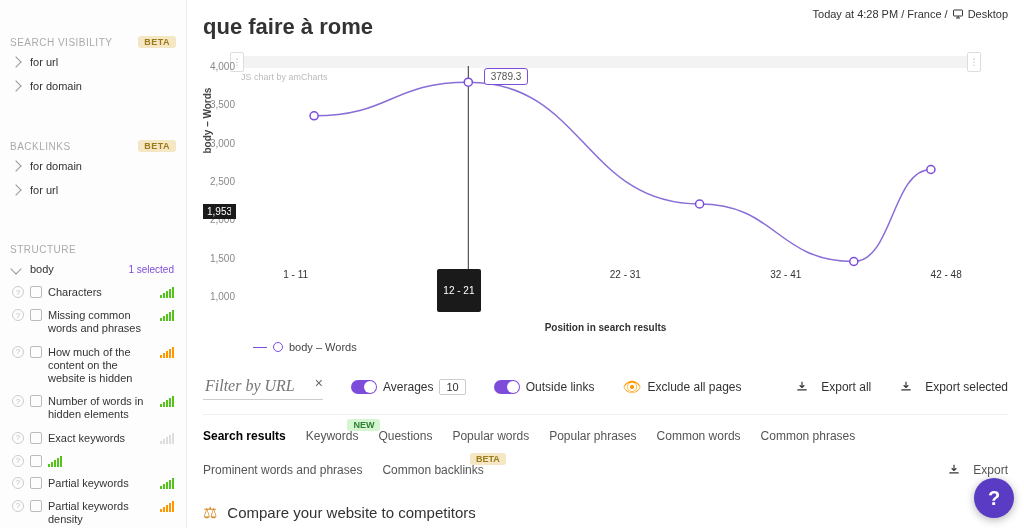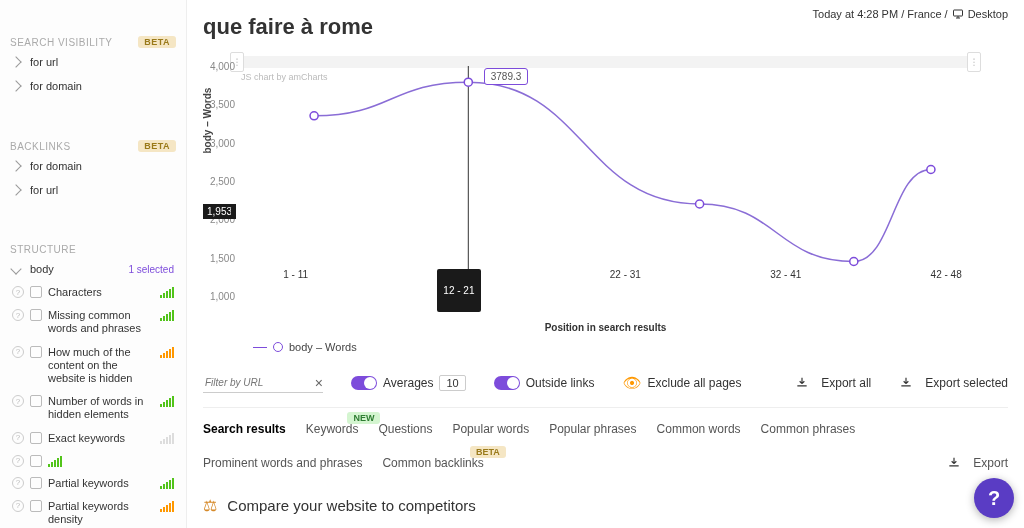--- a/index.html
+++ b/index.html
@@ -59,21 +59,21 @@
   .credit { position:absolute; left:4px; top:6px; font-size:9px; color:#bbb;}
   .tooltip-box { position:absolute; border:1.5px solid var(--purple); border-radius:3px; padding:2px 6px; font-size:10px; color:#555; background:#fff;}
   .y-callout { position:absolute; left:-34px; background:var(--dark); color:#fff; font-size:10px; padding:2px 4px;}
   .y-callout::after { content:""; position:absolute; right:-5px; top:50%; transform:translateY(-50%); border:5px solid transparent; border-left-color:var(--dark);}
   svg.plot { position:absolute; inset:0; width:100%; height:100%;}
   .legend-row { display:flex; align-items:center; gap:6px; margin:8px 0 0 50px; font-size:11px; color:#444;}
   .legend-dot { width:10px; height:10px; border:1.5px solid var(--purple); border-radius:50%; background:#fff;}
   .legend-line { width:14px; height:0; border-top:1.5px solid var(--purple);}
   
   .controls { display:flex; align-items:center; gap:28px; padding:10px 0 14px; border-bottom:1px solid var(--border); flex-wrap:wrap;}
-  .filter-input { border:none; border-bottom:1px solid #ccc; padding:4px 18px 4px 2px; font-size:10px; width:120px; font-style:italic; color:#7f1d1d;}
+  .filter-input { border:none; border-bottom:1px solid #ccc; padding:4px 18px 4px 2px; font-size:16px; width:120px; font-style:italic; color:#7f1d1d;font-family:Liberation Serif, serif;}
   .filter-wrap { position:relative;}
   .filter-wrap .clear { position:absolute; right:0; top:2px; font-size:14px; color:#666;}
   .toggle { width:26px; height:14px; background:var(--purple); border-radius:8px; position:relative;}
   .toggle::after { content:""; position:absolute; width:12px; height:12px; background:#fff; border-radius:50%; top:1px; right:1px;}
   .ctrl { display:flex; align-items:center; gap:6px; font-size:12px;}
   .num-box { border:1px solid #ccc; padding:1px 6px; font-size:11px; border-radius:2px;}
   .eye { color:var(--orange); font-size:15px;}
   .export { display:flex; align-items:center; gap:12px; font-size:12px;}
   .export svg { width:14px; height:14px;}
   

